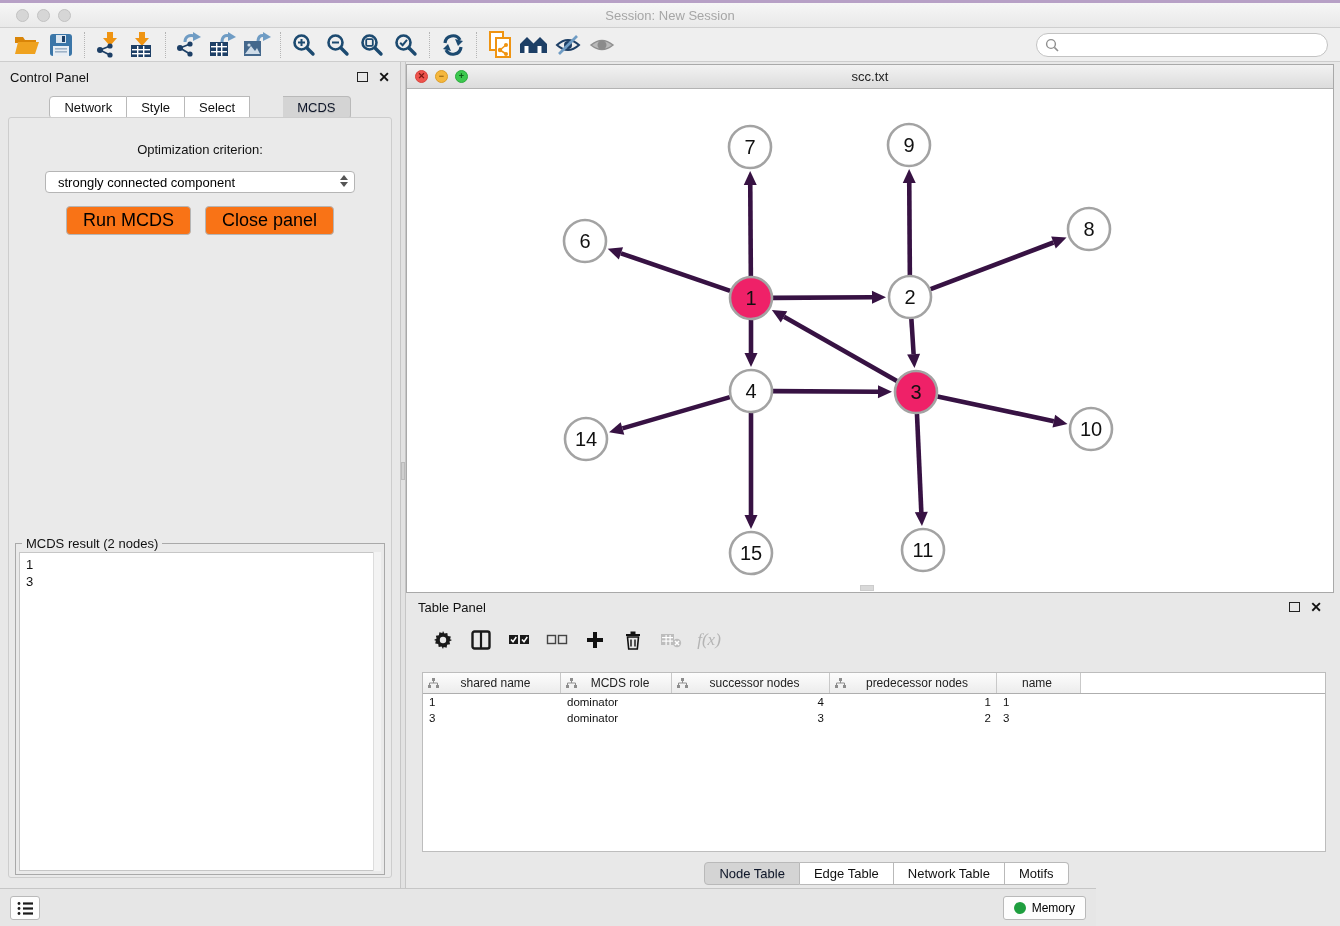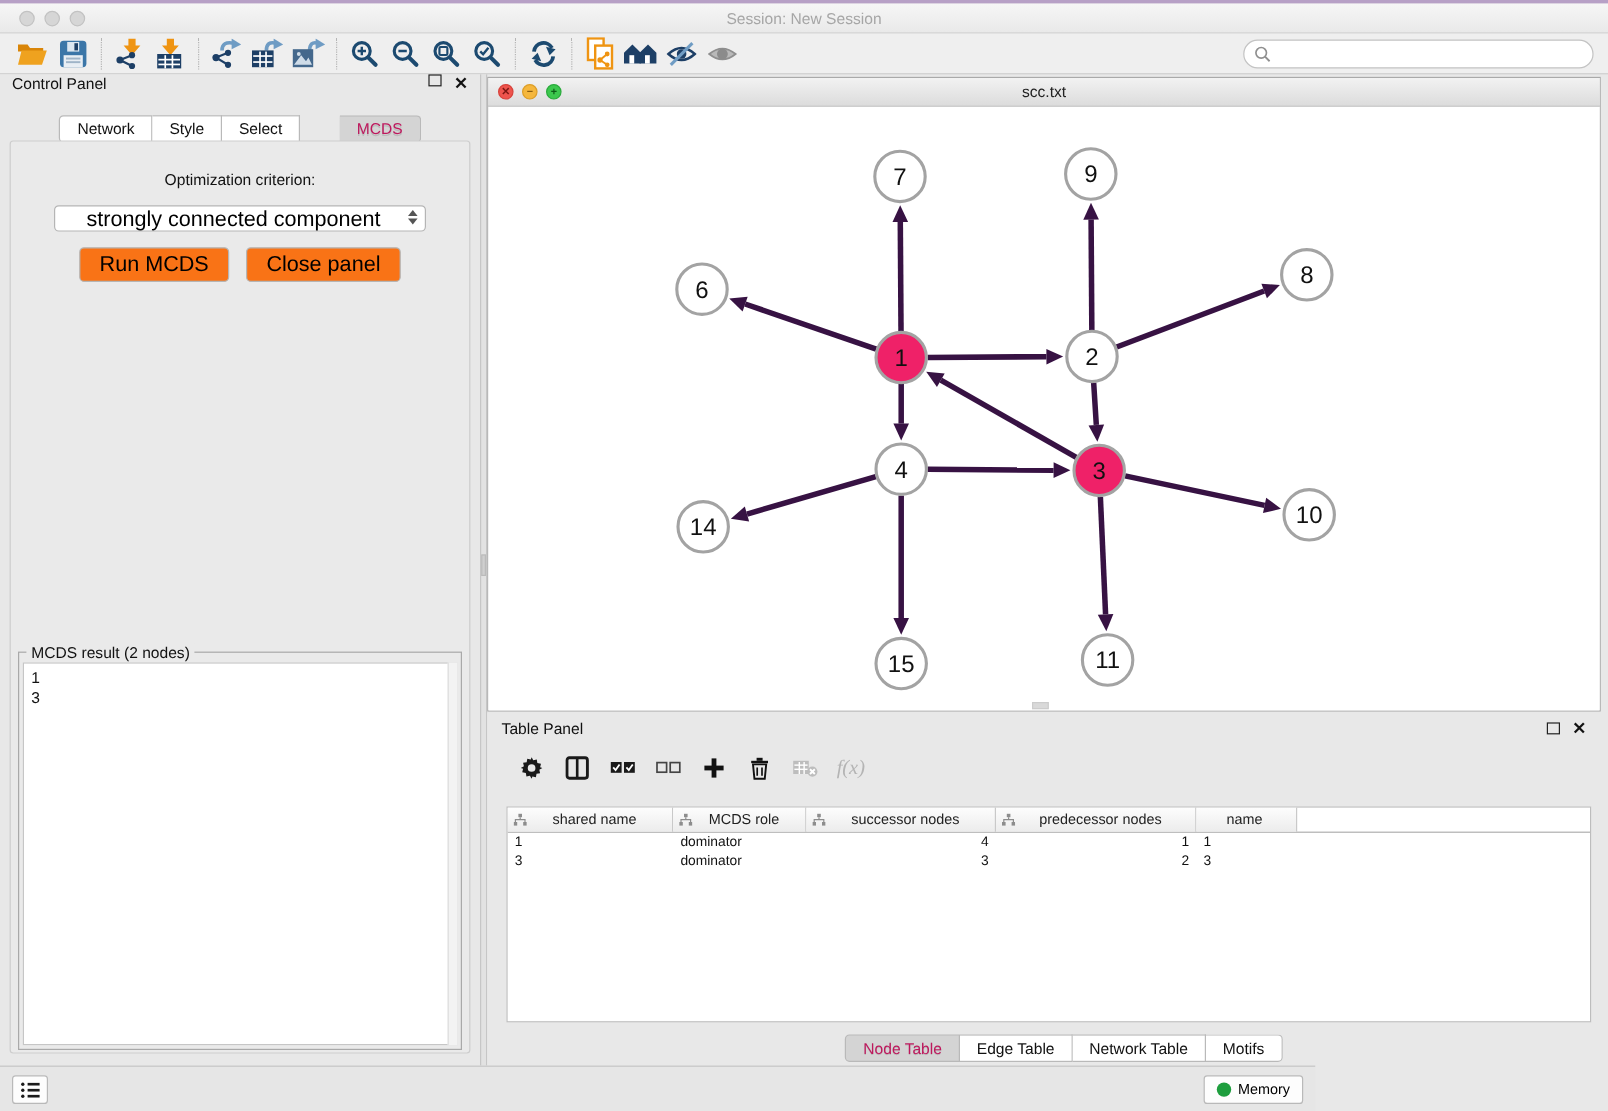--- a/index.html
+++ b/index.html
@@ -18,36 +18,36 @@
   .toolbar { position:absolute; left:0; top:28px; width:1340px; height:34px; background:#efefef;
              border-bottom:1px solid #cdcdcd; display:flex; align-items:center; padding-left:10px; }
   .tb-btn { width:34px; height:30px; display:flex; align-items:center; justify-content:center; cursor:pointer; }
   .tb-sep { width:1px; height:26px; margin:0 6px; border-left:1px dotted #b5b5b5; }
   .search-wrap { position:absolute; right:12px; top:5px; width:292px; height:24px; background:#fff;
                  border:1px solid #c3c3c3; border-radius:12px; display:flex; align-items:center; padding-left:8px; }
   .search-wrap input { border:none; outline:none; flex:1; font-size:12px; background:transparent; padding-left:5px; }
 
   
   .control-panel { position:absolute; left:0; top:62px; width:400px; height:826px; background:#e8e8e8; }
-  .panel-head { height:30px; display:flex; padding:0 10px; }
+  .panel-head { height:30px; display:flex; align-items:center; padding:0 10px; }
   .panel-title { font-size:13px; color:#111; flex:1; }
   .panel-float { width:11px; height:10px; border:1.5px solid #222; margin-right:10px; cursor:pointer; }
   .panel-close { font-size:14px; font-weight:bold; color:#111; cursor:pointer; line-height:1; }
   .cp-tabs { display:flex; justify-content:center; margin-top:4px; }
   .tab { font-size:13px; padding:3px 14px; background:#fff; border:1px solid #b9b9b9; border-left:none;
          color:#111; cursor:pointer; }
   .tab:first-child { border-left:1px solid #b9b9b9; border-radius:4px 0 0 4px; }
   .tab:last-child { border-radius:0 4px 4px 0; }
-  .tab.active { background:#d4d4d4; color:#be185d; text-shadow:0 1px 0 #bbb;margin-left:33px; }
+  .tab.active { background:#d4d4d4; color:#0f172a; text-shadow:0 1px 0 #bbb;margin-left:33px; }
   .cp-body { position:absolute; left:8px; right:8px; top:55px; bottom:10px;
              background:#eaeaea; border:1px solid #cdcdcd; border-radius:3px; }
   .opt-label { text-align:center; font-size:13px; color:#111; margin-top:24px; }
   .select-box { position:relative; margin:14px auto 0; width:310px; height:22px; background:#fff;
                 border:1px solid #b5b5b5; border-radius:4px; display:flex; align-items:center;
-                font-size:18px; padding-left:26px; cursor:pointer; }
+                font-size:13px; padding-left:12px; cursor:pointer; }
   .stepper { position:absolute; right:6px; top:3px; display:flex; flex-direction:column; gap:2px; }
   .stepper .up { width:0; height:0; border-left:4px solid transparent; border-right:4px solid transparent; border-bottom:5px solid #555; }
   .stepper .dn { width:0; height:0; border-left:4px solid transparent; border-right:4px solid transparent; border-top:5px solid #555; }
   .cp-buttons { display:flex; justify-content:center; gap:14px; margin-top:13px; }
   .btn { font-size:18px; background:#f97316; border:1px solid #b5b5b5; border-radius:4px; padding:3px 16px; cursor:pointer; }
   .groupbox { position:absolute; left:6px; right:6px; top:425px; bottom:2px; border:1px solid #a9a9a9; }
   .groupbox-legend { position:absolute; left:6px; top:-8px; background:#eaeaea; padding:0 4px; font-size:13px; color:#111; }
   .result-area { position:absolute; left:3px; right:3px; top:8px; bottom:3px; background:#fff;
                  border:1px solid #c6c6c6; font-size:13px; color:#111; padding:3px 6px;
                  white-space:pre-line; line-height:17px; }

